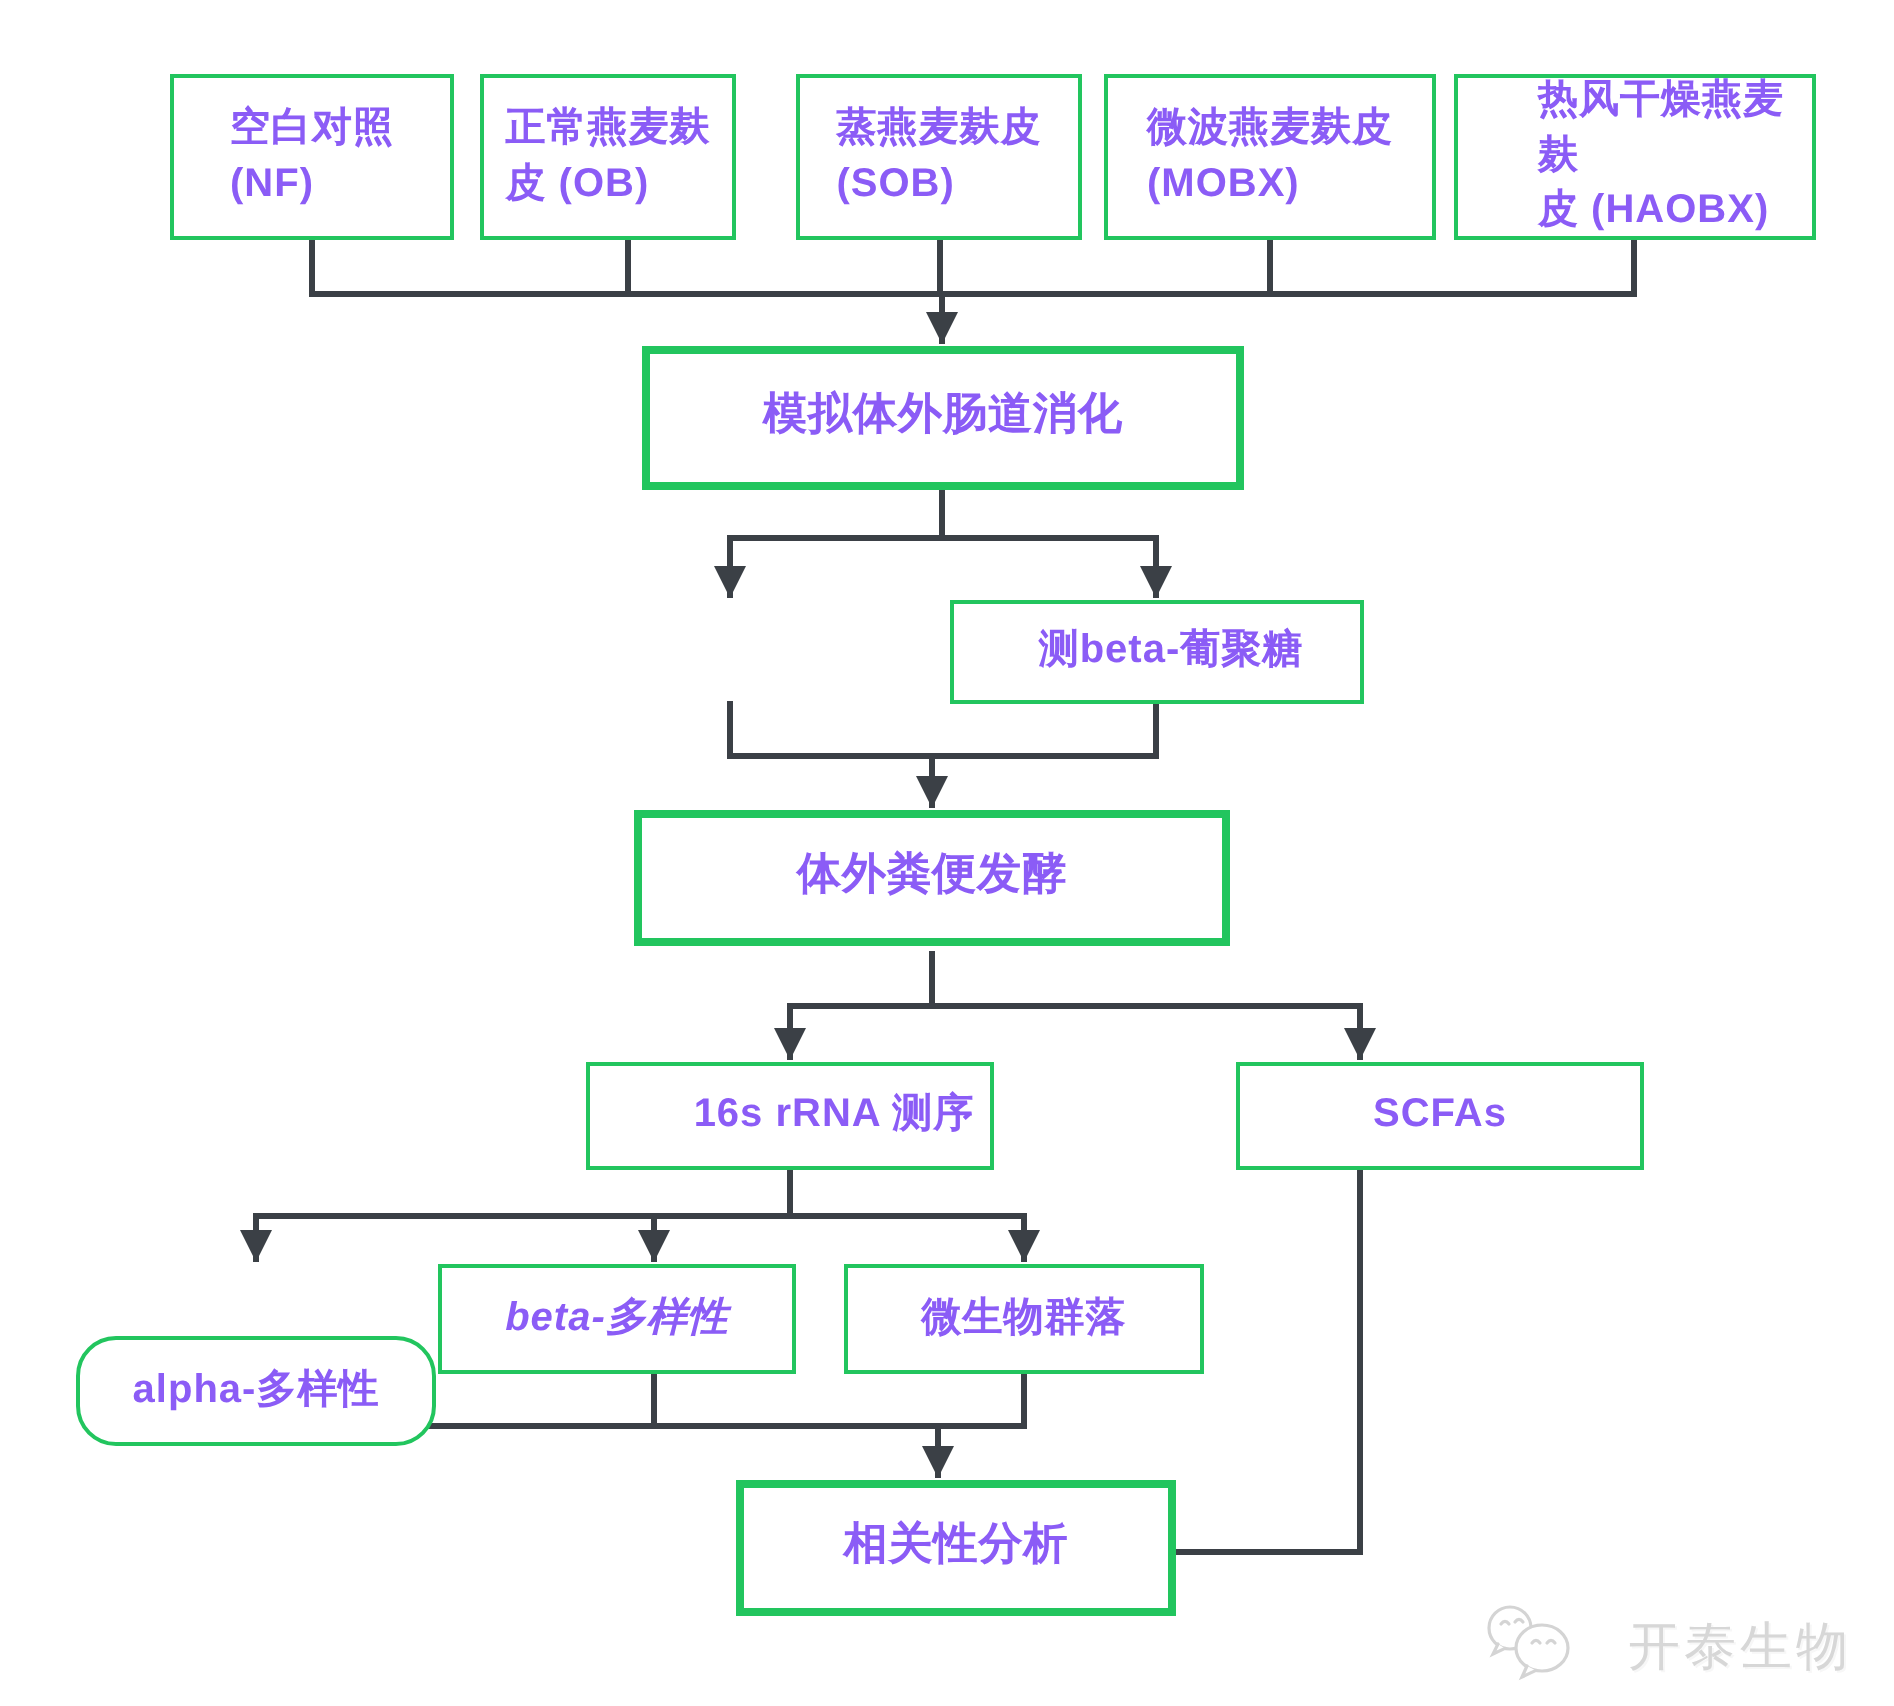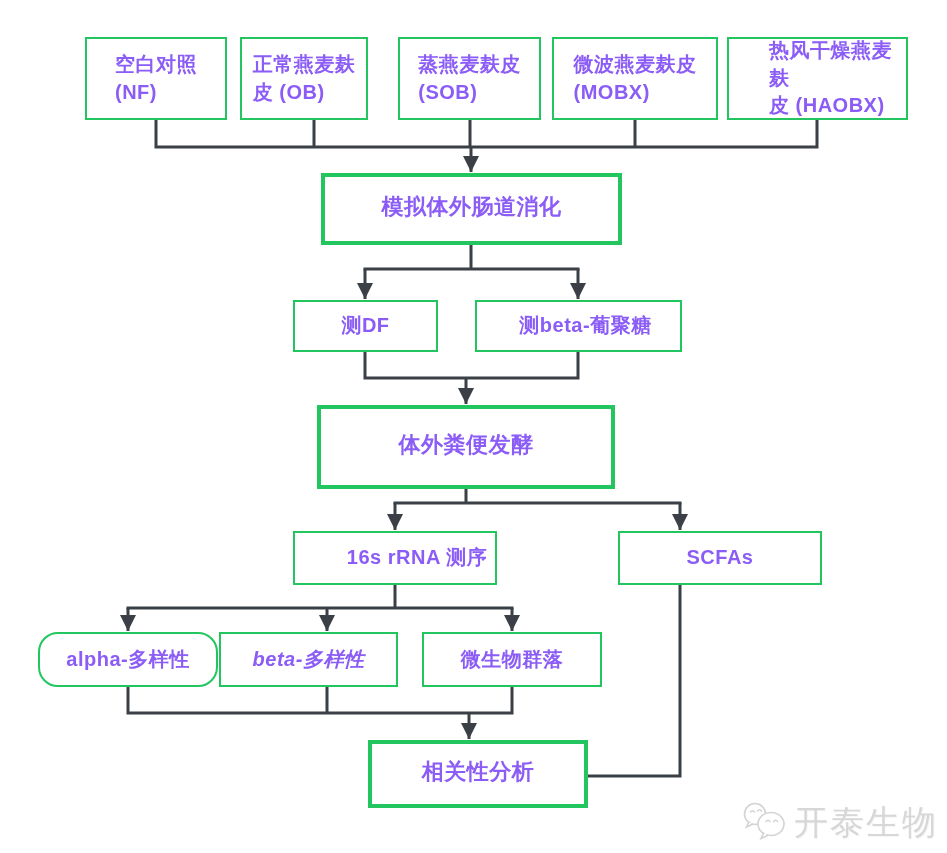--- a/index.html
+++ b/index.html
@@ -25,38 +25,39 @@
   .node.big{border-width:4px;font-size:22px;font-family:Liberation Mono, monospace;}
   
   .n-nf      {left:85px;  top:37px;  width:142px; height:83px;}
   .n-ob      {left:240px; top:37px;  width:128px; height:83px;}
   .n-sob     {left:398px; top:37px;  width:143px; height:83px;}
   .n-mobx    {left:552px; top:37px;  width:166px; height:83px;}
   .n-haobx   {left:727px; top:37px;  width:181px; height:83px;padding-left:40px;}
   .n-digest  {left:321px; top:173px; width:301px; height:72px;}
   .n-df      {left:293px; top:300px; width:145px; height:52px;}
   .n-bglucan {left:475px; top:300px; width:207px; height:52px;padding-left:14px;}
-  .n-ferment {left:317px; top:405px; width:298px; height:84px;}
+  .n-ferment {left:317px; top:405px; width:298px; height:68px;}
   .n-rrna    {left:293px; top:531px; width:204px; height:54px;padding-left:44px;}
   .n-scfas   {left:578px; top:531px; width:204px; height:54px;margin-left:40px;}
-  .n-alpha   {left:38px;  top:632px; width:180px; height:55px;border-radius:20px;}
+  .n-alpha   {left:38px;  top:668px; width:180px; height:55px;border-radius:20px;}
   .n-betad   {left:219px; top:632px; width:179px; height:55px;font-style:italic;}
   .n-micro   {left:422px; top:632px; width:180px; height:55px;}
   .n-corr    {left:368px; top:740px; width:220px; height:68px;}
   
   .watermark{
     position:absolute;left:740px;top:797px;width:200px;height:52px;
     display:flex;align-items:center;gap:4px;
   }
   .watermark-text{
-    font-size:34px;
+    font-size:26px;
     color:#d7d7d7;
     letter-spacing:2px;
     text-shadow:1px 1px 0 #f7f7f7;
     font-weight:400;
+    margin-left:20px;
   }
 </style>
 </head>
 <body>
 
 <div class="canvas">
 
   <svg class="wires" viewBox="0 0 947 853" xmlns="http://www.w3.org/2000/svg">
     <defs>
       <marker id="ah" viewBox="0 0 16 16" refX="16" refY="8" markerWidth="16" markerHeight="16" orient="auto" markerUnits="userSpaceOnUse">
@@ -107,21 +108,20 @@
 (NF)</div>
   <div class="node n-ob">正常燕麦麸
 皮 (OB)</div>
   <div class="node n-mobx">微波燕麦麸皮
 (MOBX)</div>
   <div class="node n-sob">蒸燕麦麸皮
 (SOB)</div>
   <div class="node n-haobx">热风干燥燕麦麸
 皮 (HAOBX)</div>
   <div class="node n-digest big">模拟体外肠道消化</div>
-  <div class="node n-df">测DF</div>
   <div class="node n-bglucan">测beta-葡聚糖</div>
   <div class="node n-ferment big">体外粪便发酵</div>
   <div class="node n-rrna">16s rRNA 测序</div>
   <div class="node n-scfas">SCFAs</div>
   <div class="node n-alpha">alpha-多样性</div>
   <div class="node n-betad">beta-多样性</div>
   <div class="node n-micro">微生物群落</div>
   <div class="node n-corr big">相关性分析</div>
 
   <div class="watermark">

